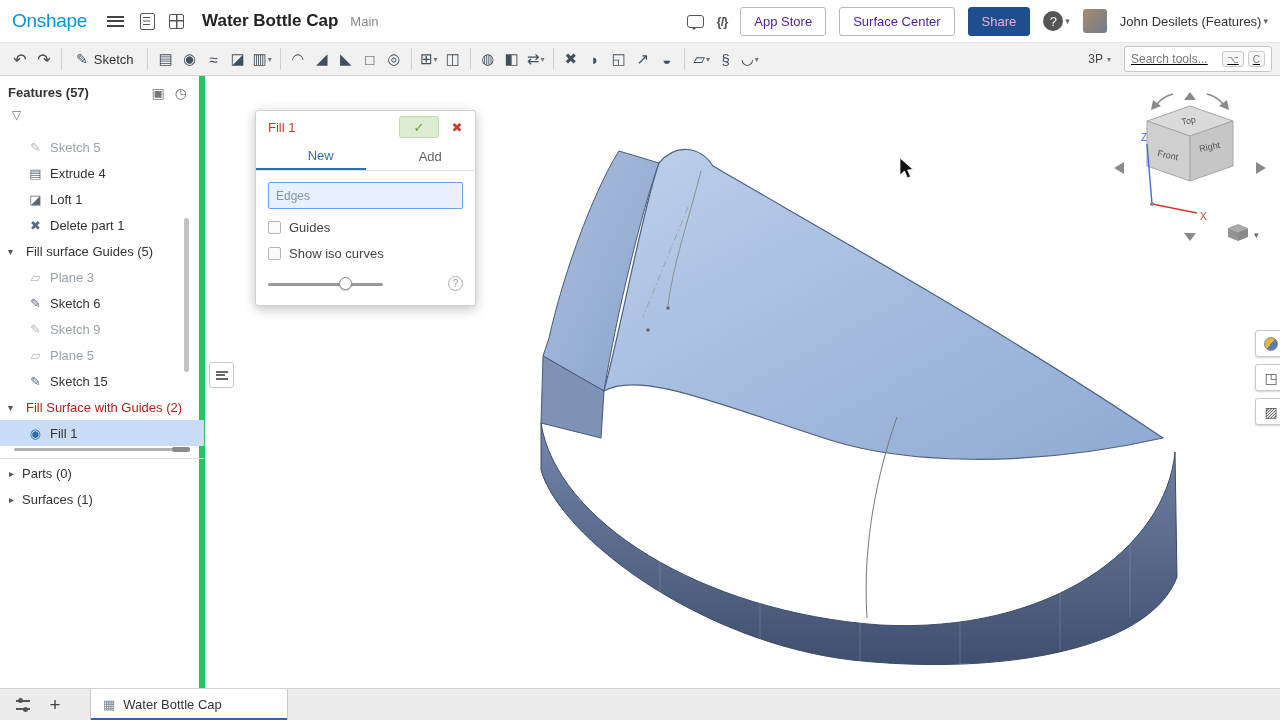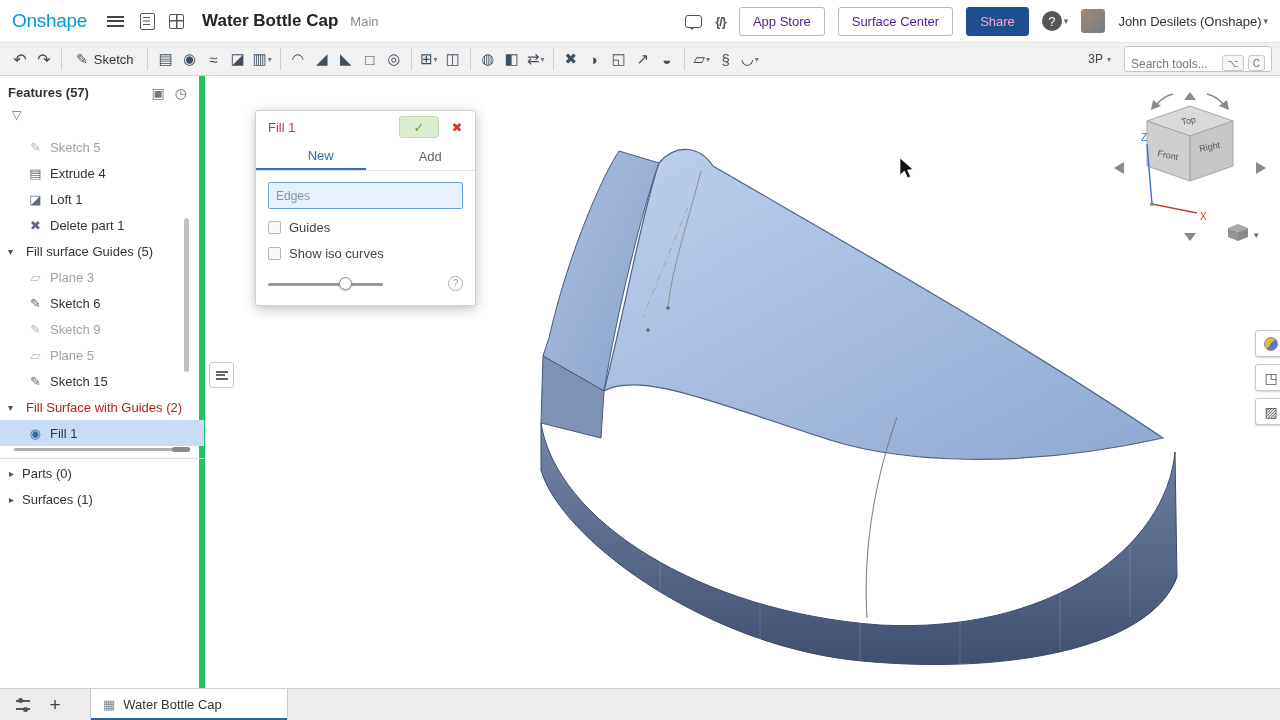--- a/index.html
+++ b/index.html
@@ -41,22 +41,22 @@
              display:flex; align-items:center; padding:0 8px; z-index:19; }
   .tool-glyph-btn { min-width:24px; height:26px; display:flex; align-items:center; justify-content:center;
                     font-size:15px; color:#3f4f5e; padding:0 3px; border-radius:3px; cursor:pointer; }
   .tcaret { font-size:8px; color:#777; margin-left:1px; }
   .tbdiv { width:1px; height:22px; background:#cfcfcf; margin:0 5px; flex:0 0 1px; }
   .undo-redo { font-size:16px; color:#4a4a4a; width:24px; height:26px; display:flex; align-items:center; justify-content:center; cursor:pointer; }
   .sketch-btn { display:flex; align-items:center; gap:6px; font-size:13px; color:#333; padding:0 9px; height:26px; cursor:pointer; }
   .sketch-btn .pencil { font-size:14px; color:#3f4f5e; }
   #toolbar-icon-strip { display:flex; align-items:center; }
   .overflow-btn { display:flex; align-items:center; font-size:12px; color:#444; gap:3px; padding:0 7px; height:26px; margin-left:auto; cursor:pointer; }
-  .search-box { display:flex; align-items:flex-end; background:#fff; border:1px solid #c6c6c6; border-radius:3px;
-                height:26px; padding:0 6px; width:148px; gap:4px; margin-left:6px; }
+  .search-box { display:flex; align-items:center; background:#fff; border:1px solid #c6c6c6; border-radius:3px;
+                height:26px; padding:0 6px; width:148px; gap:4px; margin-left:6px;text-decoration:underline; }
   .search-box input { border:none; outline:none; flex:1; min-width:10px; font-size:12px; color:#555; font-family:inherit; background:transparent; }
   .search-box input::placeholder { color:#777; }
   .key { border:1px solid #c9c9c9; border-radius:3px; background:#f6f6f6; font-size:10px; color:#777;
          padding:0 4px; height:16px; line-height:15px; }
 
   
   .features-panel { position:absolute; left:0; top:76px; width:205px; height:612px; background:#fff;
                     border-right:6px solid #22c55e; z-index:10; }
   .fp-header { display:flex; align-items:center; padding:9px 12px 3px 8px; gap:10px; }
   .fp-title { font-size:13px; font-weight:700; color:#333; flex:1; }
@@ -151,21 +151,21 @@
       <span class="fs-icon">{/}</span>
       <div class="tb-btn">App Store</div>
       <div class="tb-btn">Surface Center</div>
       <div class="tb-btn share-btn">Share</div>
       <div style="display:flex;align-items:center;">
         <div class="help-circle">?</div>
         <span class="caret-sm">▾</span>
       </div>
       <div class="avatar"></div>
       <div style="display:flex;align-items:center;">
-        <span class="username">John Desilets (Onshape)</span>
+        <span class="username">John Desilets (Features)</span>
         <span class="caret-sm">▾</span>
       </div>
     </div>
   </div>
 
   <div class="toolbar">
     <div class="undo-redo">↶</div>
     <div class="undo-redo">↷</div>
     <div class="tbdiv"></div>
     <div class="sketch-btn">

